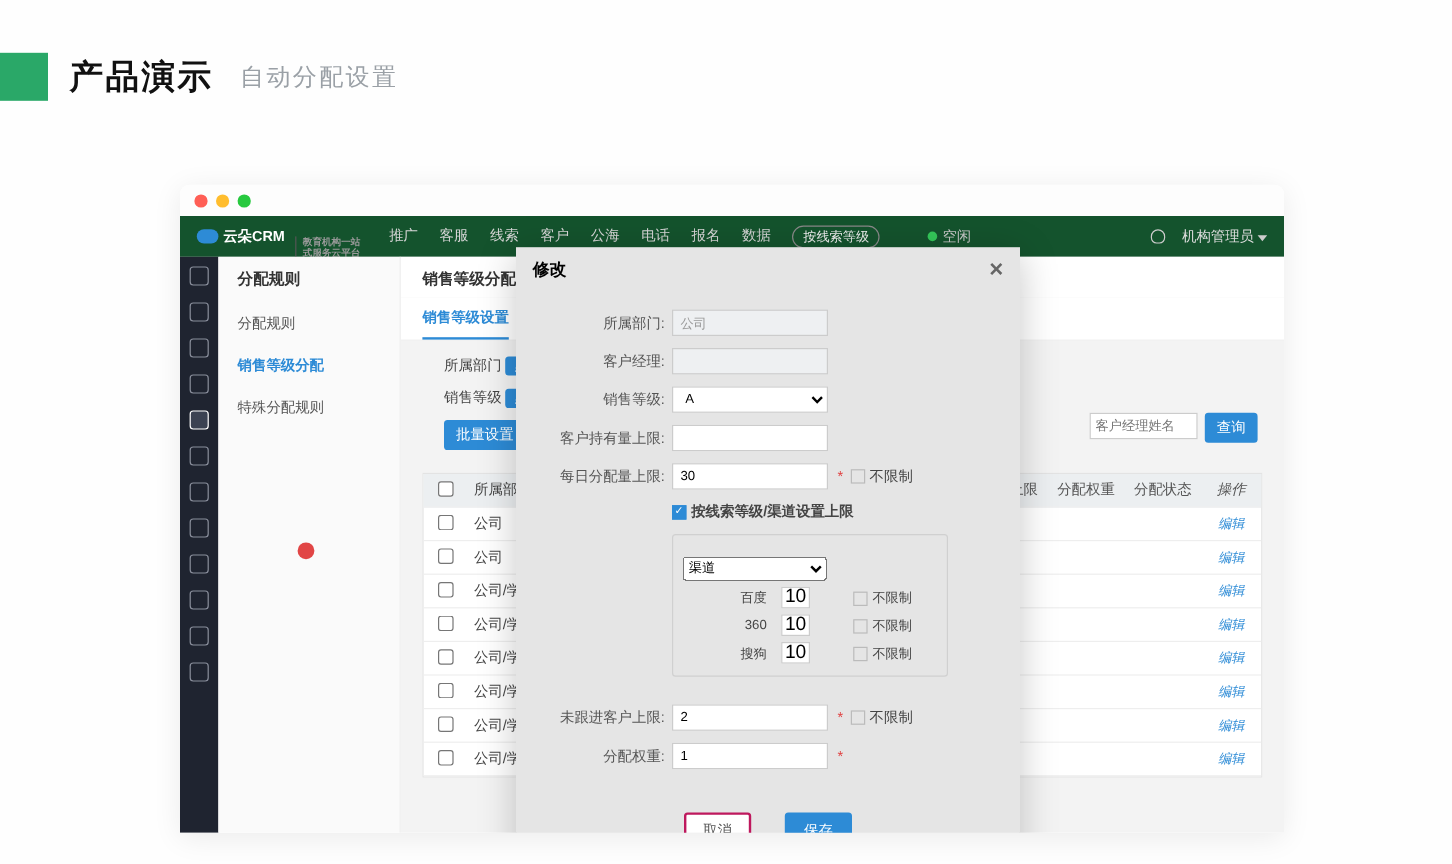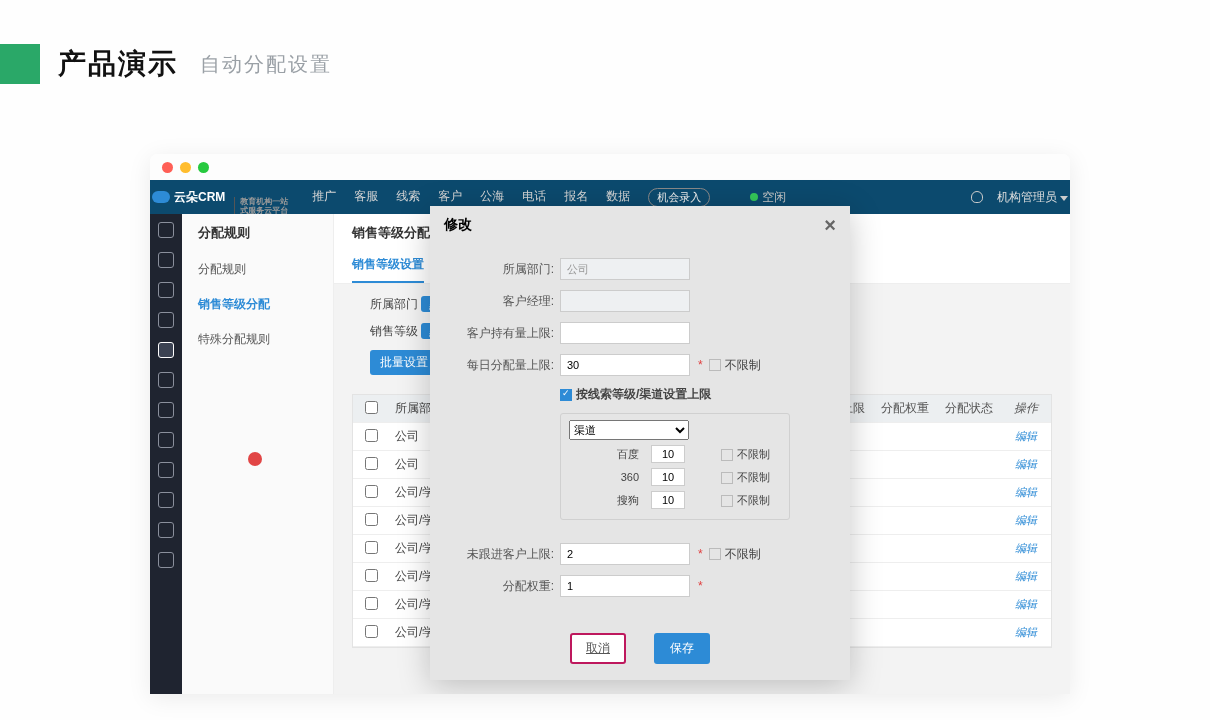--- a/index.html
+++ b/index.html
@@ -11,21 +11,21 @@
 .page-head h1 { font-size:28px; font-weight:700; color:#111; letter-spacing:2px; }
 .page-head sub { font-size:20px; color:#9aa0a6; font-weight:400; margin-left:22px; letter-spacing:2px; }
 
 
 .window { position:absolute; left:150px; top:154px; width:920px; height:540px; background:#fff; border-radius:8px 8px 0 0; box-shadow:0 4px 24px rgba(0,0,0,.08); overflow:hidden; }
 .mac { height:26px; display:flex; align-items:center; padding-left:12px; gap:7px; background:#fdfdfd; }
 .mac span { width:11px; height:11px; border-radius:50%; display:inline-block; }
 .mac .r{background:#ff5f56}.mac .y{background:#ffbd2e}.mac .g{background:#27c93f}
 
 
-.topbar { height:34px; background:#0c4a6e; display:flex; align-items:center; color:#c7c7c7; font-size:12px; padding:0 2px;text-align:right; }
+.topbar { height:34px; background:#14532d; display:flex; align-items:center; color:#c7c7c7; font-size:12px; padding:0 14px;text-align:right; }
 .logo { color:#fff; font-weight:700; font-size:12px; display:flex; align-items:center; gap:4px; }
 .logo .cloud { width:18px; height:12px; border-radius:10px; background:#2d8bd6; position:relative; }
 .logo small { font-size:8px; line-height:9px; color:#999; border-left:1px solid #555; padding-left:5px; margin-left:5px; display:inline-block;margin-top:17px; }
 .navlinks { display:flex; gap:18px; margin-left:24px; }
 .navlinks a { color:#d5d5d5; font-size:12px; }
 .pill { border:1px solid #888; border-radius:10px; padding:1px 8px; font-size:11px; color:#eee; }
 .status-dot { width:8px; height:8px; border-radius:50%; background:#34c759; display:inline-block; margin-right:4px; }
 .topbar .right { margin-left:auto; display:flex; align-items:center; gap:14px; color:#ddd; font-size:12px; }
 .bell { width:12px; height:12px; border:1.5px solid #ccc; border-radius:50% 50% 40% 40%; position:relative; }
 .caret { display:inline-block; width:0; height:0; border-left:4px solid transparent; border-right:4px solid transparent; border-top:5px solid #ccc; margin-left:3px; }
@@ -71,25 +71,25 @@
 .modal .mh .x { font-size:20px; color:#666; cursor:pointer; line-height:14px; }
 .modal .body { padding:4px 24px 16px; font-size:12px; color:#444; }
 .frow { display:flex; align-items:center; margin:10px 0; }
 .frow label { width:106px; text-align:right; padding-right:6px; color:#555; }
 .frow input[type=text], .frow select { height:22px; width:130px; border:1px solid #ccc; padding:0 6px; font-size:11px; background:#fff; }
 .frow input[disabled]{ background:#eef0f2; color:#999; }
 .req { color:#e04040; margin:0 6px 0 8px; }
 .ck { width:12px; height:12px; border:1px solid #bbb; display:inline-block; vertical-align:middle; margin-right:4px; }
 .ck.on { background:#2d8bd6; border-color:#2d8bd6; position:relative; }
 .ck.on::after{content:"✓"; color:#fff; font-size:9px; position:absolute; left:1px; top:-2px;}
-.chanbox { margin-left:106px; width:230px; border:1px solid #d0d0d0; border-radius:3px; padding:6px 8px 10px; }
+.chanbox { margin-left:106px; width:230px; border:1px solid #d0d0d0; border-radius:3px; padding:18px 8px 10px; }
 .chanbox select { width:120px; height:20px; font-size:11px; }
 .chanrow { display:flex; align-items:center; justify-content:flex-start; gap:12px; margin:5px 0 0 30px; font-size:11px; }
 .chanrow .nm { width:40px; text-align:right; }
-.chanrow input { width:34px; height:18px; border:1px solid #ccc; text-align:center; font-size:11px; }
+.chanrow input { width:24px; height:18px; border:1px solid #ccc; text-align:center; font-size:16px; }
 .modal .ft { display:flex; justify-content:center; gap:28px; padding:10px 0 16px; }
 .btn-pri { background:#2d8bd6; color:#fff; border:none; border-radius:3px; padding:5px 16px; font-size:12px; }
 .btn-def { background:#fff; border:2px solid #be185d; color:#555; border-radius:3px; padding:5px 14px; font-size:12px;text-decoration:underline; }
 </style>
 </head>
 <body>
 
 <div class="page-head">
   <div class="bar"></div>
   <h1>产品演示</h1>
@@ -111,21 +111,21 @@
     </div>
     <div class="navlinks">
       <a>推广</a>
       <a>客服</a>
       <a>线索</a>
       <a>客户</a>
       <a>公海</a>
       <a>电话</a>
       <a>报名</a>
       <a>数据</a>
-      <span class="pill">机会录入</span>
+      <span class="pill">按线索等级</span>
     </div>
     <span style="margin-left:40px">
       <span class="status-dot"></span><span>空闲</span>
     </span>
     <div class="right">
       <span class="bell"></span>
       <span><span>机构管理员</span><span class="caret"></span></span>
     </div>
   </div>
 
@@ -160,20 +160,24 @@
     <div class="filters">
       <div><span>所属部门</span>
         <span class="tag">默认</span>
         &nbsp;&nbsp;<span>公</span></div>
       <div><span>销售等级</span>
         <span class="tag">默认</span>
         &nbsp;&nbsp;<span>A</span></div>
       <div><button class="btn-small">批量设置</button></div>
     </div>
 
+    <div class="searchbar">
+      <input type="text" placeholder="客户经理姓名" style="">
+      <button class="btn-small">查询</button>
+    </div>
 
     <div class="tbl">
       <div class="hd">
         <div class="cb"><input type="checkbox" style=""></div>
         <div class="c1">所属部门</div>
         <div class="cmid"></div>
         <div class="c2">客户上限</div>
         <div class="c3">分配权重</div>
         <div class="c4">分配状态</div>
         <div class="c5">操作</div>
@@ -261,20 +265,24 @@
       <span class="x">×</span>
     </div>
     <div class="body">
       <div class="frow">
           <label>所属部门:</label>
         <input type="text" disabled="" value="公司" style="">
         </div>
       <div class="frow">
           <label>客户经理:</label>
         <input type="text" disabled="" value="" style="">
+        </div>
+      <div class="frow">
+          <label>销售等级:</label>
+        <select><option>A</option></select>
         </div>
       <div class="frow">
           <label>客户持有量上限:</label>
         <input type="text" value="" style="">
         </div>
       <div class="frow">
           <label>每日分配量上限:</label>
         <input type="text" value="30" style="">
         <span class="req">*</span>
           <span class="ck"></span>

